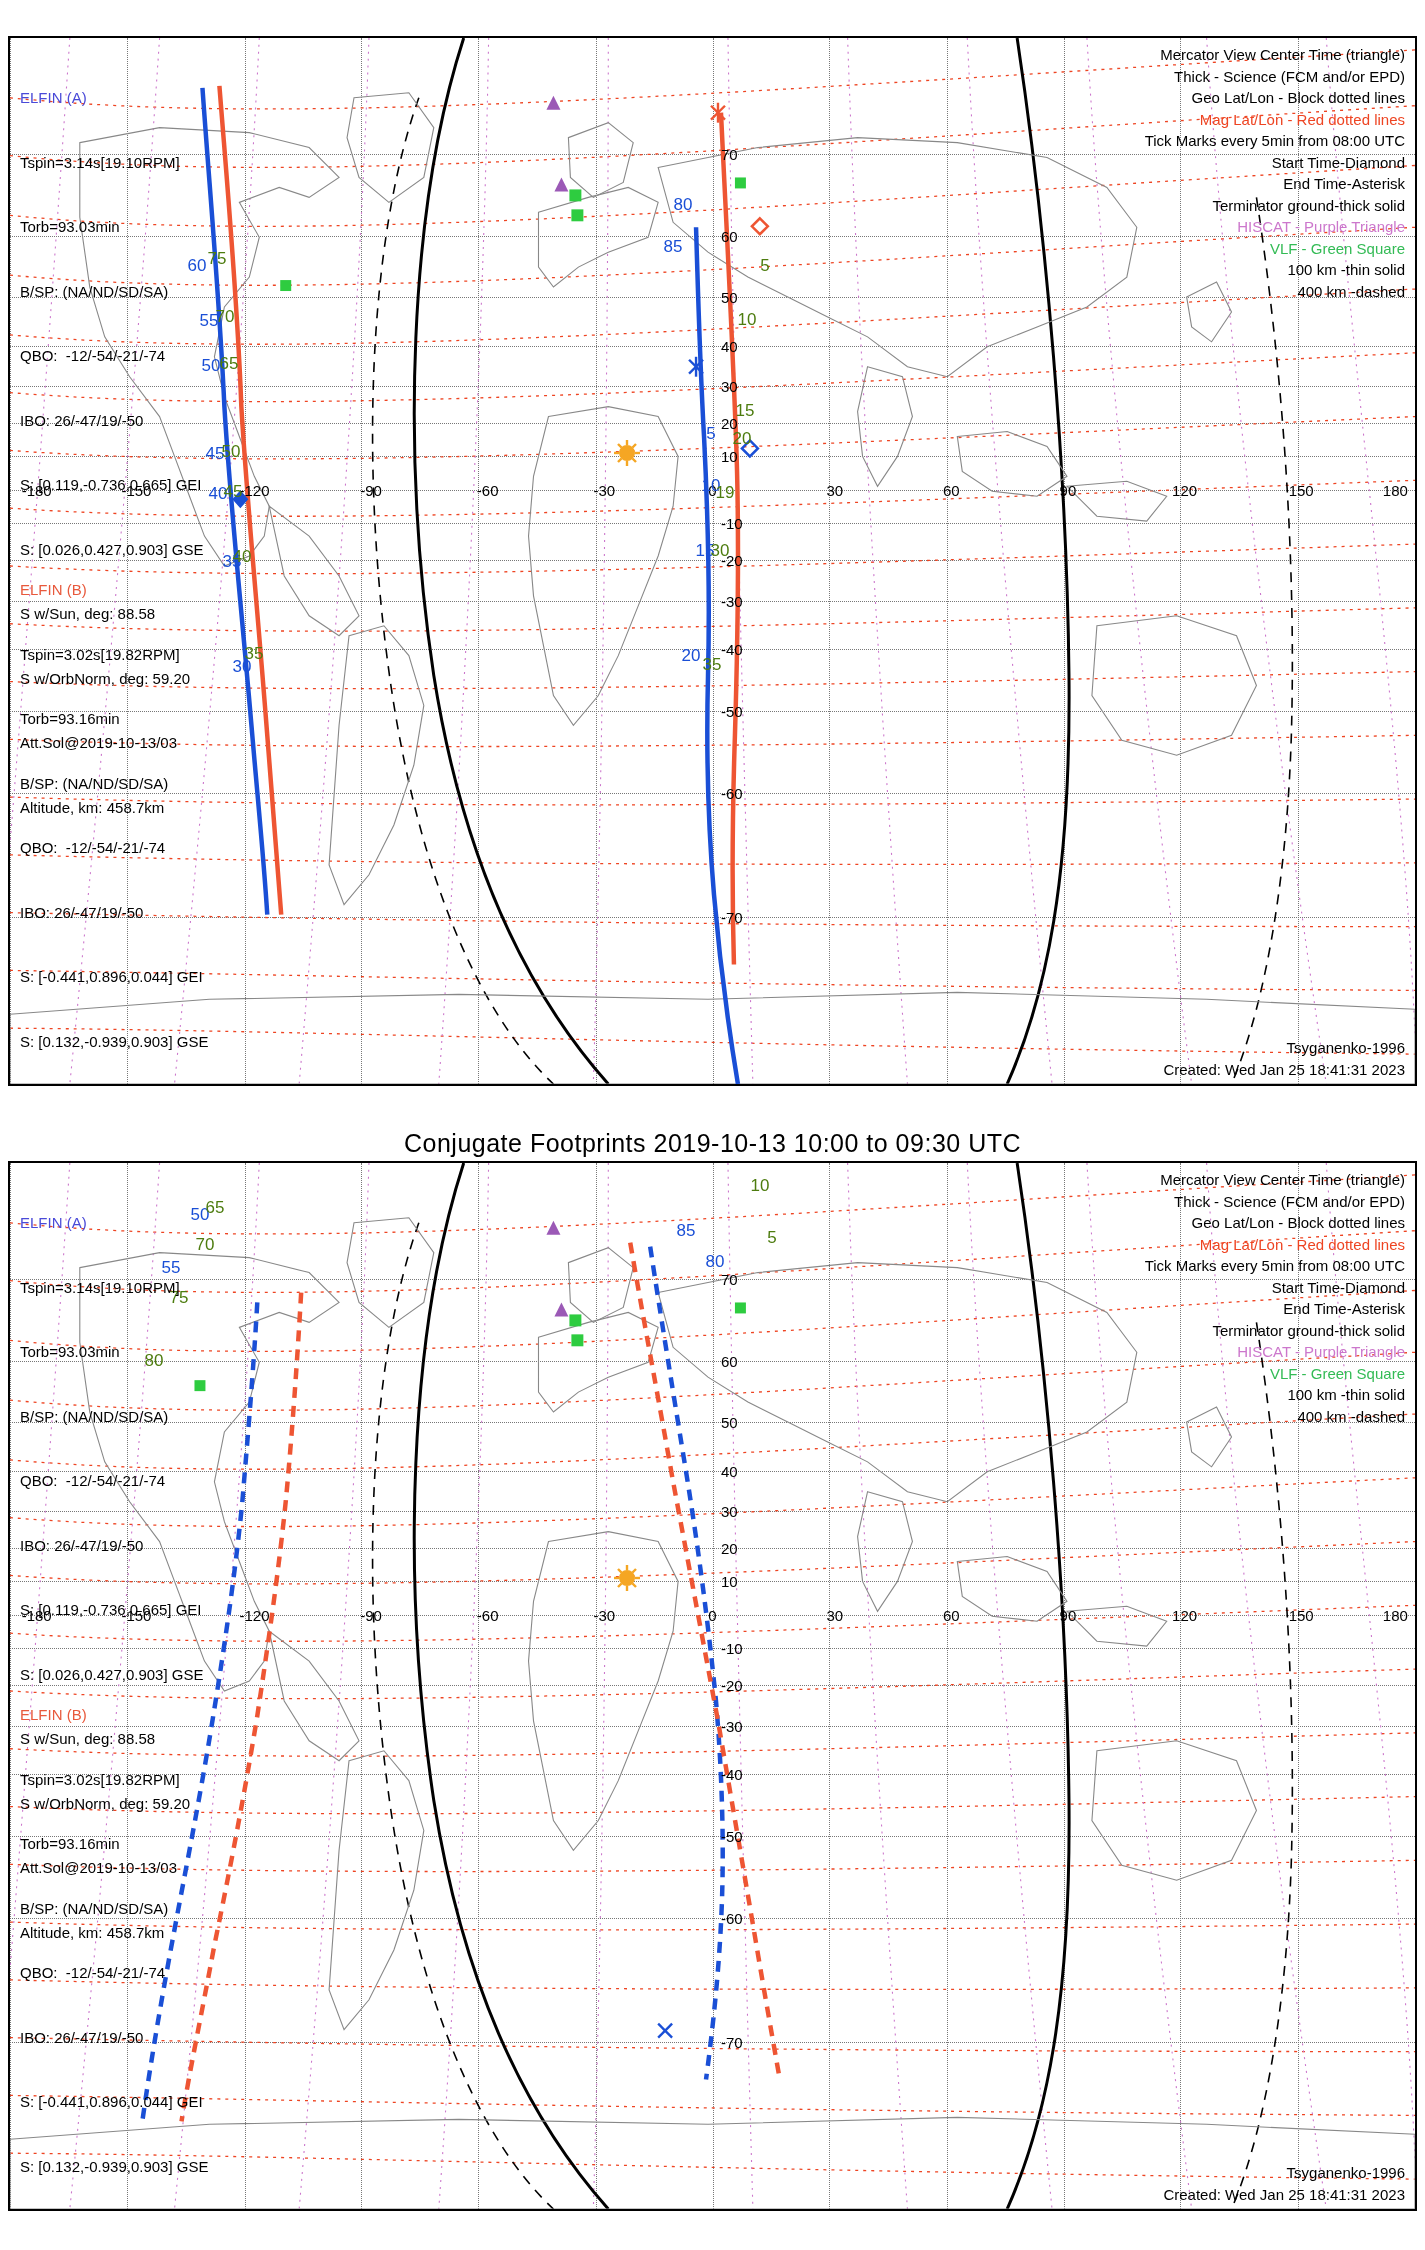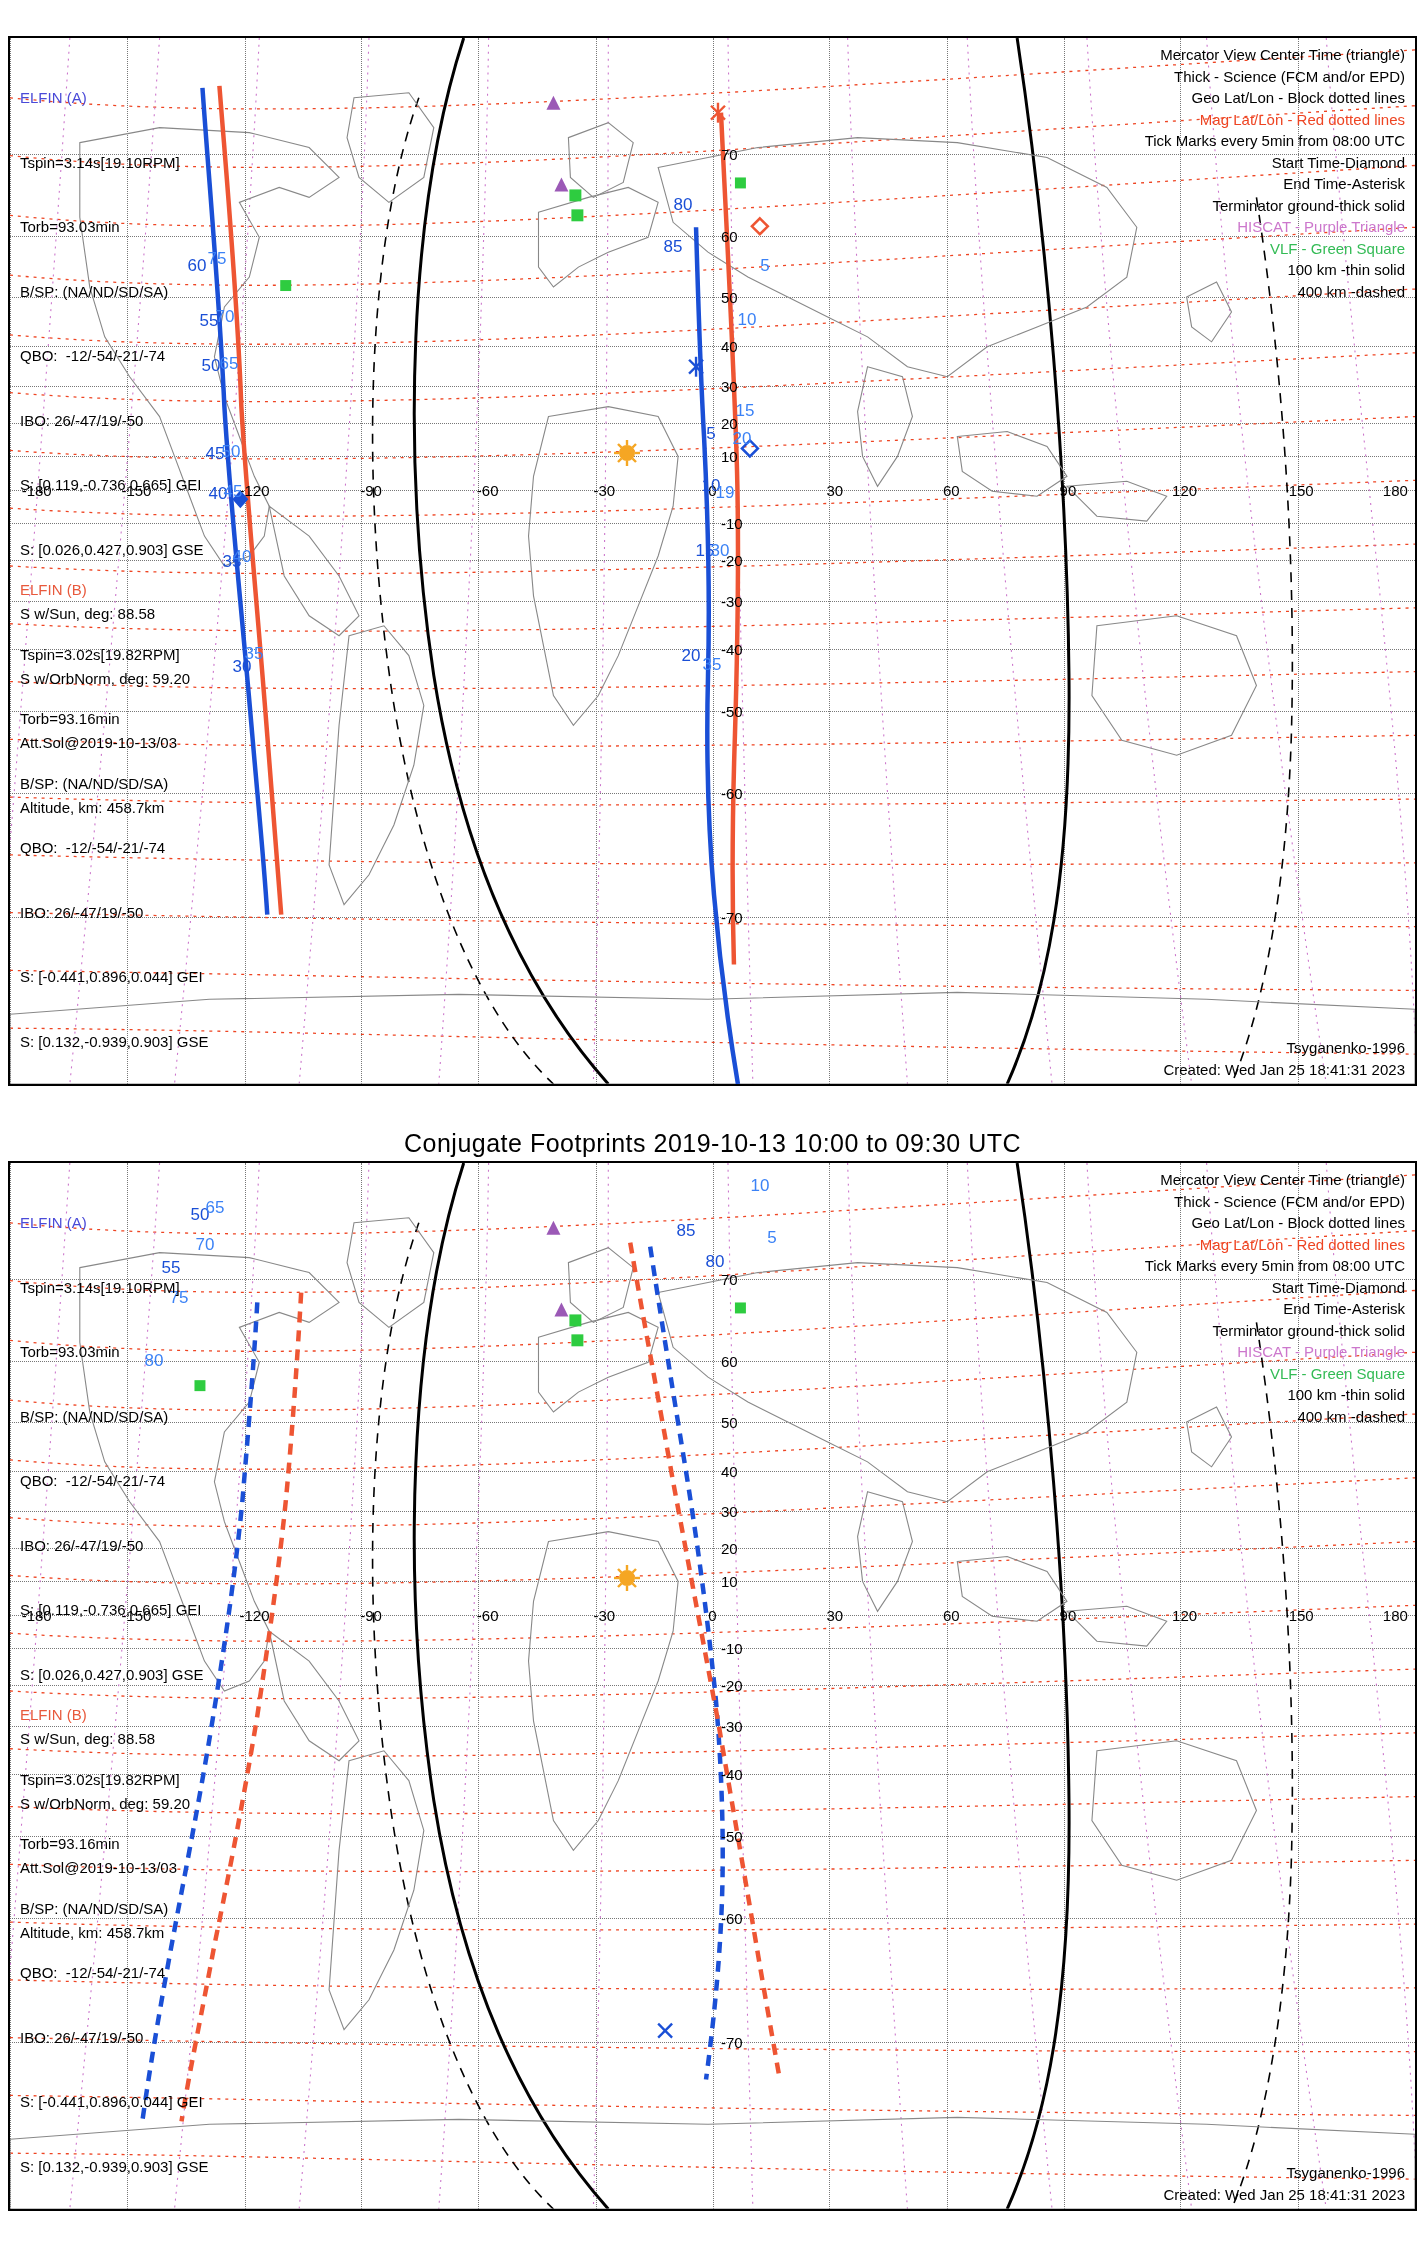--- a/index.html
+++ b/index.html
@@ -97,21 +97,21 @@
   svg.overlay { position: absolute; inset: 0; width: 100%; height: 100%; pointer-events: none; }
 
   .tracklab {
     position: absolute;
     font-size: 17px;
     font-weight: normal;
     transform: translate(-50%,-50%);
     white-space: nowrap;
   }
   .lab-blue { color: #1a4fd6; }
-  .lab-red  { color: #3b82f6; }
+  .lab-red  { color: #4d7c0f; }
 
   .sun-marker {
     position: absolute;
     width: 26px; height: 26px;
     transform: translate(-50%,-50%);
   }
 </style>
 </head>
 <body>
 

